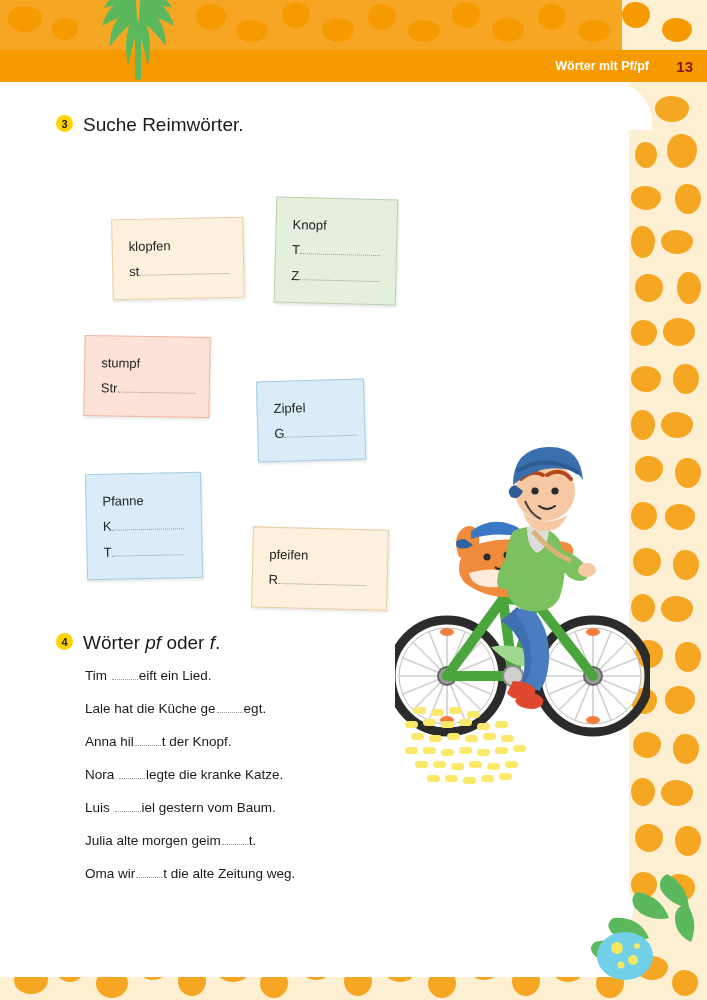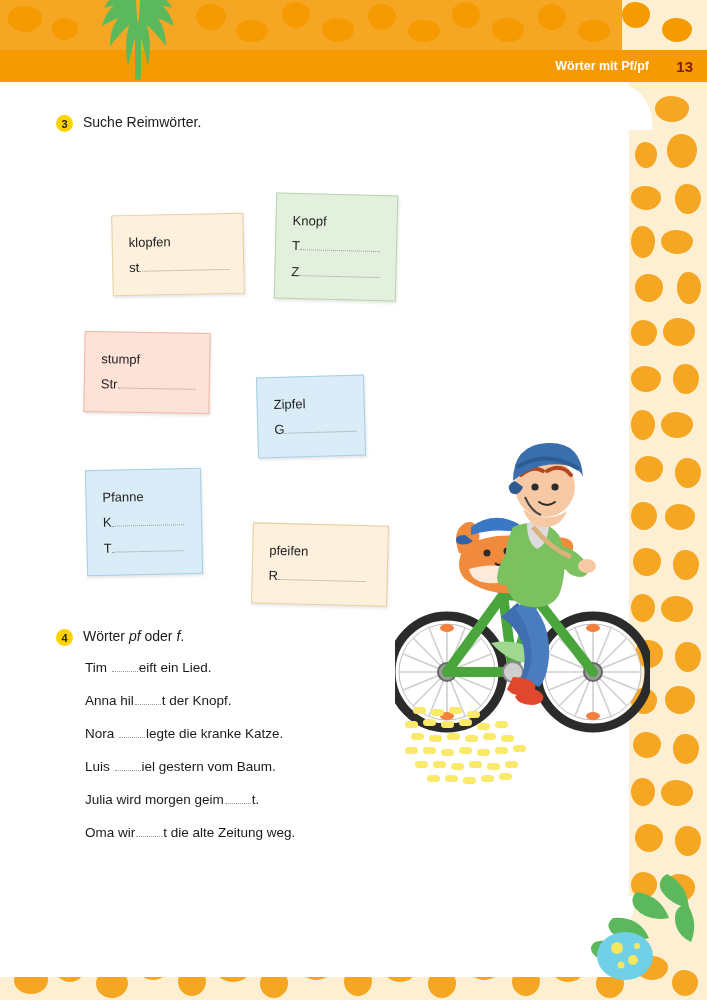--- a/index.html
+++ b/index.html
@@ -136,21 +136,21 @@
     color: #222;
     font-size: 11px;
     font-weight: bold;
     display: flex;
     align-items: center;
     justify-content: center;
     flex: 0 0 auto;
     margin-top: 1px;
   }
   .ex-text {
-    font-size: 14px;
+    font-size: 19px;
     color: #1a1a1a;
   }
   .ex-text em { font-style: italic; }
 
   
   .notes-area {
     position: relative;
     height: 490px;
   }
   .note {
@@ -495,24 +495,25 @@
     </svg>
   </div>
 
   <div class="exercise-head ex4-head">
     <div class="ex-num">4</div>
     <div class="ex-text"><span>Wörter </span><em>pf</em><span> oder </span><em>f</em><span>.</span></div>
   </div>
 
   <div class="sentences">
     <div class="sentence"><span>Tim </span><span class="gap"></span><span>eift ein Lied.</span></div>
+    <div class="sentence"><span>Lale hat die Küche ge</span><span class="gap"></span><span>egt.</span></div>
     <div class="sentence"><span>Anna hil</span><span class="gap"></span><span>t der Knopf.</span></div>
     <div class="sentence"><span>Nora </span><span class="gap"></span><span>legte die kranke Katze.</span></div>
     <div class="sentence"><span>Luis </span><span class="gap"></span><span>iel gestern vom Baum.</span></div>
-    <div class="sentence"><span>Julia wird morgen geim</span><span class="gap"></span><span>t.</span></div>
+    <div class="sentence"><span>Julia alte morgen geim</span><span class="gap"></span><span>t.</span></div>
     <div class="sentence"><span>Oma wir</span><span class="gap"></span><span>t die alte Zeitung weg.</span></div>
   </div>
 
   <div class="grains">
     <div class="grain" style="left:8px;  top:0px;"></div>
     <div class="grain" style="left:26px; top:2px;"></div>
     <div class="grain" style="left:44px; top:0px;"></div>
     <div class="grain" style="left:62px; top:4px;"></div>
     <div class="grain" style="left:0px;  top:14px;"></div>
     <div class="grain" style="left:18px; top:12px;"></div>

